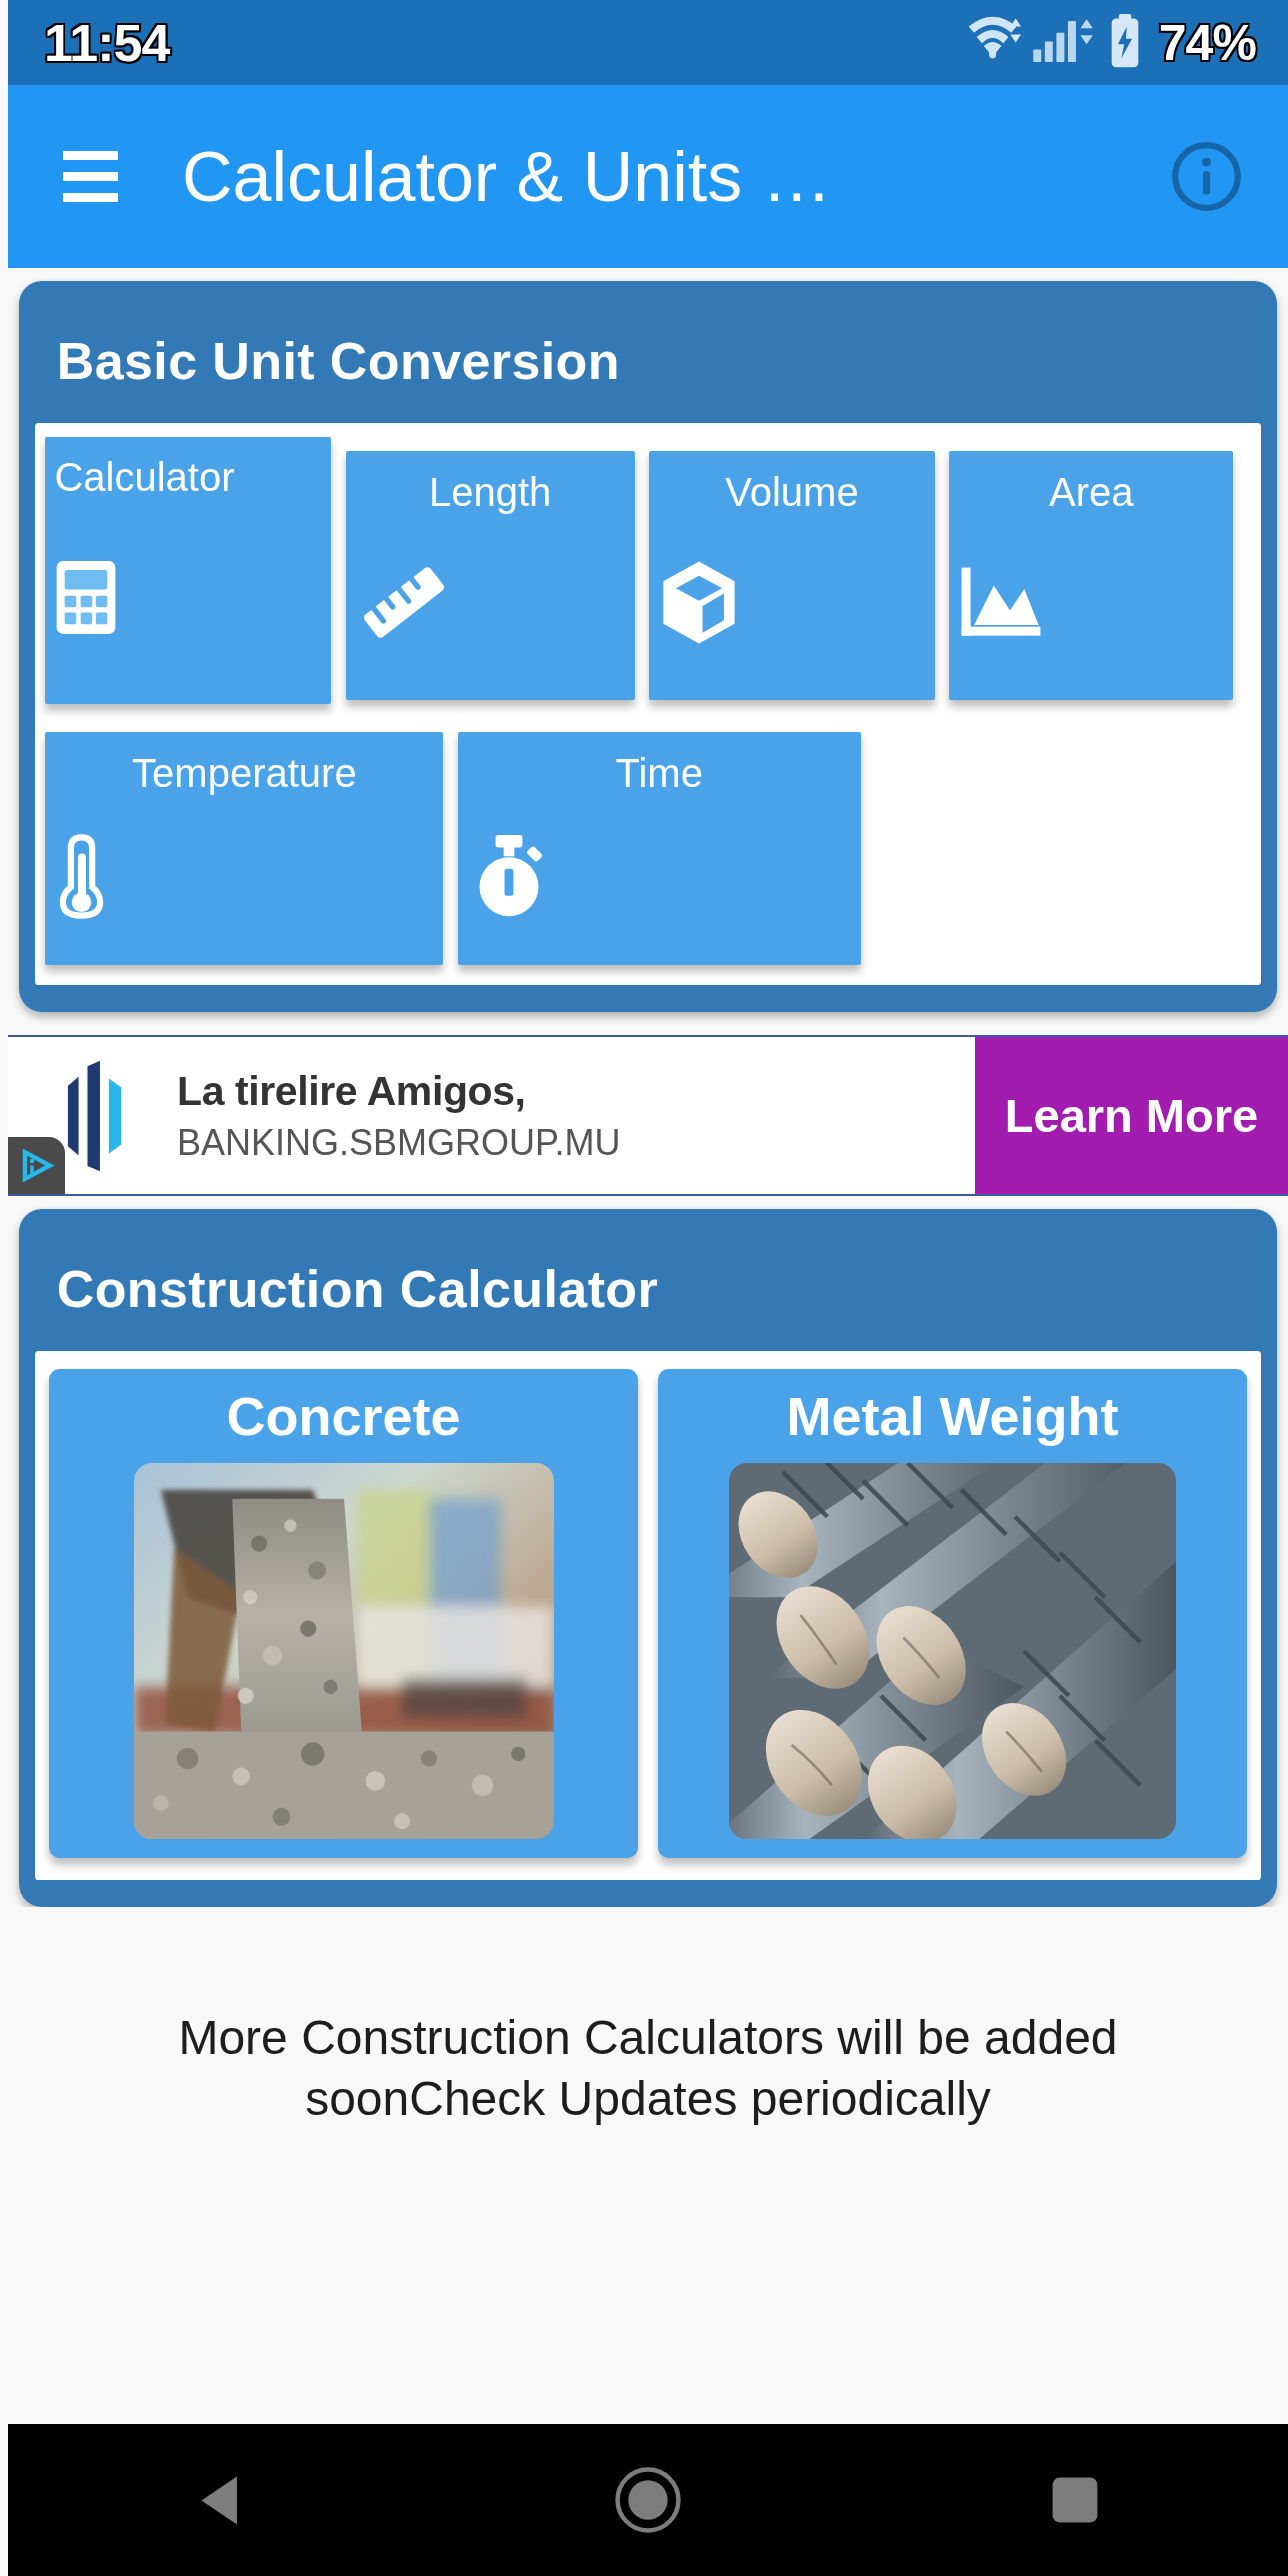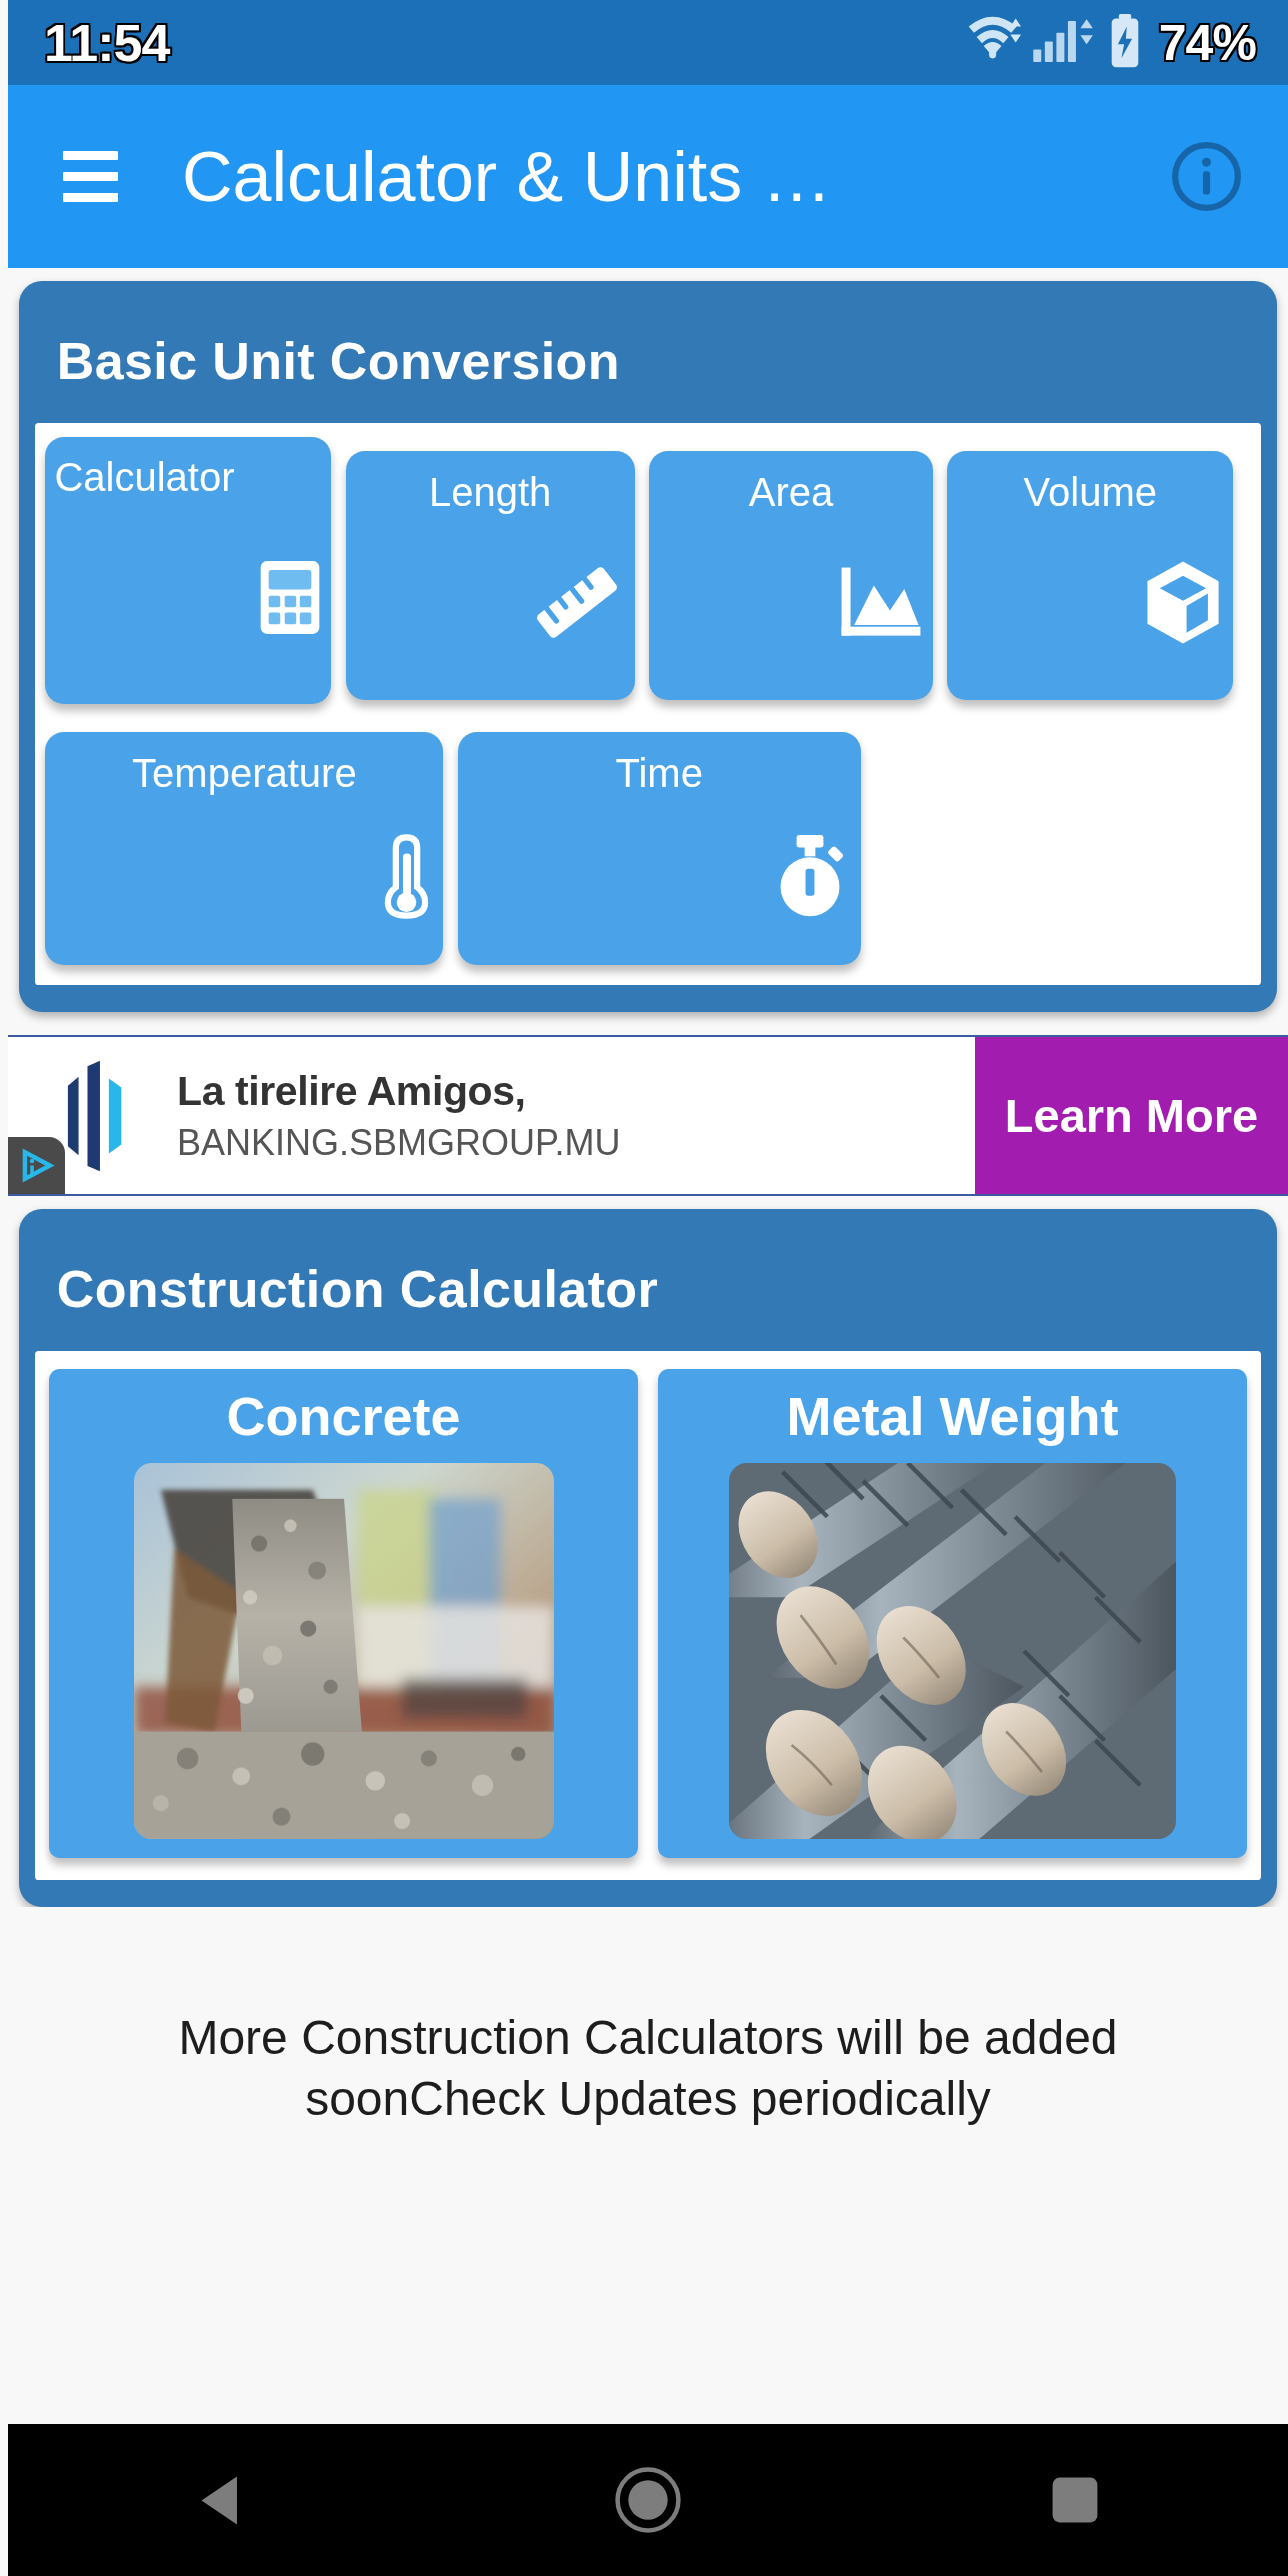--- a/index.html
+++ b/index.html
@@ -62,23 +62,23 @@
     font-weight:bold; padding:50px 0 32px 38px; letter-spacing:0.4px;
   }
   .tile-panel {
     background:#ffffff; margin:0 16px; border-radius:3.6px;
     padding:14.3px 10.7px 19.7px 10.7px;
     display:flex; flex-direction:column; gap:9px;
   }
   .tile-row { display:flex; gap:14.3px; }
 
   .tile {
-    background:#4aa3e8; border-radius:19px;
+    background:#4aa3e8; border-radius:2px;
     box-shadow:0 6.3px 8px rgba(0,0,0,0.25);
-    display:flex; flex-direction:column; align-items:flex-end;
+    display:flex; flex-direction:column; align-items:flex-start;
     padding:19.7px 9px 16px 9px; cursor:pointer; position:relative;
   }
   .tile-label {
     color:#ffffff; font-size:40px; line-height:1.08; text-align:center;
     font-family:"Liberation Sans", sans-serif; width:100%;
   }
   .tile-label.left { text-align:left; }
   .tile-icon { flex:1; display:flex; align-items:center; justify-content:center; margin-top:7.2px; }
   .tile-icon svg { display:block; }
 
@@ -249,38 +249,38 @@
                     <line x1="24" y1="34" x2="24" y2="52"></line>
                     <line x1="42" y1="34" x2="42" y2="46"></line>
                     <line x1="60" y1="34" x2="60" y2="52"></line>
                     <line x1="78" y1="34" x2="78" y2="46"></line>
                   </g>
                 </g>
               </svg>
             </div>
           </div>
 
+          <div class="tile t-vol">
+            <div class="tile-label">Volume</div>
+            <div class="tile-icon">
+              <svg width="82" height="89" viewBox="0 0 92 100">
+                <path d="M46 4 L86 26 L86 74 L46 96 L6 74 L6 26 Z" fill="#ffffff"></path>
+                <path d="M46 20 L72 34 L46 48 L20 34 Z" fill="#4aa3e8"></path>
+                <path d="M74 40 L74 70 L50 84 L50 54 Z" fill="#4aa3e8"></path>
+              </svg>
+            </div>
+          </div>
+
           <div class="tile t-area">
             <div class="tile-label">Area</div>
             <div class="tile-icon">
               <svg width="86" height="81" viewBox="0 0 96 90">
                 <rect x="4" y="6" width="10" height="76" fill="#ffffff"></rect>
                 <rect x="4" y="72" width="88" height="10" fill="#ffffff"></rect>
                 <path d="M18 70 L40 26 L58 54 L74 30 L90 70 Z" fill="#ffffff"></path>
-              </svg>
-            </div>
-          </div>
-
-          <div class="tile t-vol">
-            <div class="tile-label">Volume</div>
-            <div class="tile-icon">
-              <svg width="82" height="89" viewBox="0 0 92 100">
-                <path d="M46 4 L86 26 L86 74 L46 96 L6 74 L6 26 Z" fill="#ffffff"></path>
-                <path d="M46 20 L72 34 L46 48 L20 34 Z" fill="#4aa3e8"></path>
-                <path d="M74 40 L74 70 L50 84 L50 54 Z" fill="#4aa3e8"></path>
               </svg>
             </div>
           </div>
         </div>
 
         <div class="tile-row r2">
 
           <div class="tile t-temp">
             <div class="tile-label">Temperature</div>
             <div class="tile-icon">

